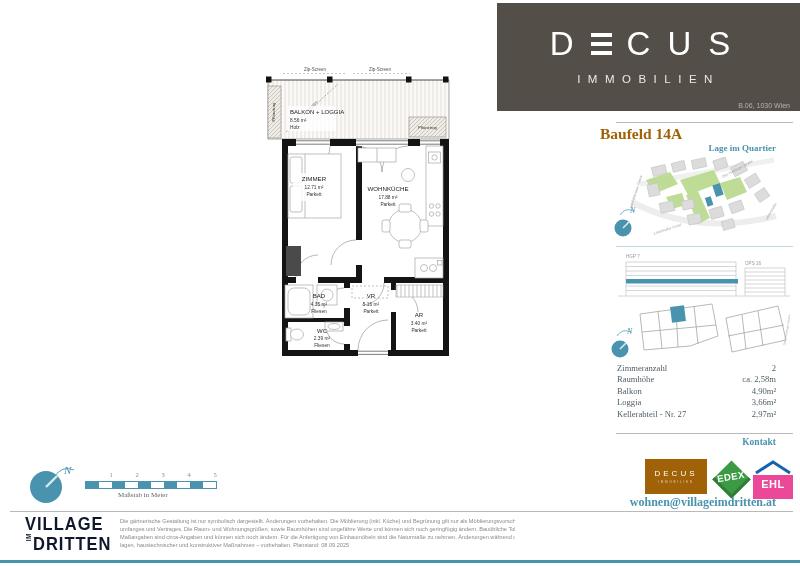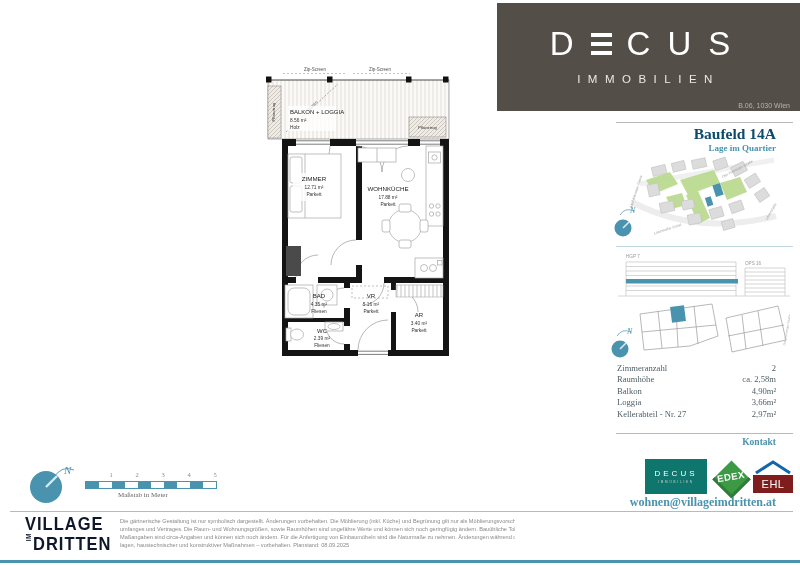--- a/index.html
+++ b/index.html
@@ -15,44 +15,44 @@
   .ebars{display:inline-flex;flex-direction:column;justify-content:center;gap:4.5px;margin:0 15px 0 17px;}
   .ebars i{display:block;width:21px;height:4.2px;background:#fff;}
   .brand-word .cus{letter-spacing:17px;}
   .brand-sub{text-align:center;color:#ece8e4;font-size:11.5px;letter-spacing:7.5px;margin-top:10px;}
   .brand-addr{position:absolute;bottom:2px;right:10px;color:#b9b1ab;font-size:7px;}
 
   
   .divider{height:1px;background:#b9b9b9;}
   .divider.teal{background:#bfd8e1;}
   .serif{font-family:"Liberation Serif",serif;}
-  .panel-title{left:600px;top:125px;width:176px;text-align:right;color:#0c4a6e;
+  .panel-title{left:600px;top:125px;width:176px;text-align:left;color:#a16207;
                font-size:15.5px;font-weight:bold;}
   .panel-sub{left:600px;top:143px;width:176px;text-align:right;color:#4A93AE;
              font-size:9px;font-weight:bold;}
   .details{left:617px;top:363px;width:159px;color:#4F5E66;font-size:8.6px;}
   .drow{display:flex;justify-content:space-between;height:11.4px;line-height:11.4px;}
   .kontakt{left:600px;top:437px;width:176px;text-align:right;color:#4A93AE;
            font-size:9.5px;font-weight:bold;}
   .email{left:600px;top:495px;width:176px;text-align:right;color:#4A93AE;
          font-size:12px;font-weight:bold;}
 
   
-  .decus-mini{left:645px;top:459px;width:62px;height:35px;background:#0f766e;color:#fff;
+  .decus-mini{left:645px;top:459px;width:62px;height:35px;background:#a16207;color:#fff;
               display:flex;flex-direction:column;align-items:center;justify-content:center;}
   .decus-mini .w{font-size:8px;letter-spacing:3px;}
   .decus-mini .s{font-size:3px;letter-spacing:1.8px;color:#d8d2cd;margin-top:2px;}
   .edex{left:710px;top:458px;width:42px;height:42px;}
   .edex .diamond{position:absolute;left:8px;top:8px;width:27px;height:27px;background:#3C9A44;
                  transform:rotate(45deg);box-shadow:inset -3px -3px 0 #2f7d36;}
   .edex .t{position:absolute;left:0;top:13px;width:42px;text-align:center;color:#fff;
            font-weight:bold;font-size:9.5px;transform:rotate(-9deg);letter-spacing:.5px;}
   .ehl{left:753px;top:459px;width:40px;height:36px;}
-  .ehl .block{position:absolute;left:0;top:16px;width:40px;height:18px;background:#7f1d1d;
-              color:#fff;font-weight:normal;font-size:11px;text-align:center;line-height:18px;
+  .ehl .block{position:absolute;left:0;top:16px;width:40px;height:24px;background:#ec4899;
+              color:#fff;font-weight:bold;font-size:11px;text-align:center;line-height:18px;
               letter-spacing:.5px;}
 
   
   .ticks span{position:absolute;width:16px;text-align:center;font-size:6.5px;color:#8a8a8a;
               font-family:"Liberation Serif",serif;}
   .scalebar{left:85px;top:481px;width:130px;height:6px;border:1px solid #4A93AE;display:flex;}
   .scalebar i{display:block;width:13px;height:6px;}
   .scalebar i.t{background:#4A93AE;} .scalebar i.w{background:#fff;}
   .scale-label{left:118px;top:491px;font-size:7px;color:#666;font-family:"Liberation Serif",serif;}
 

